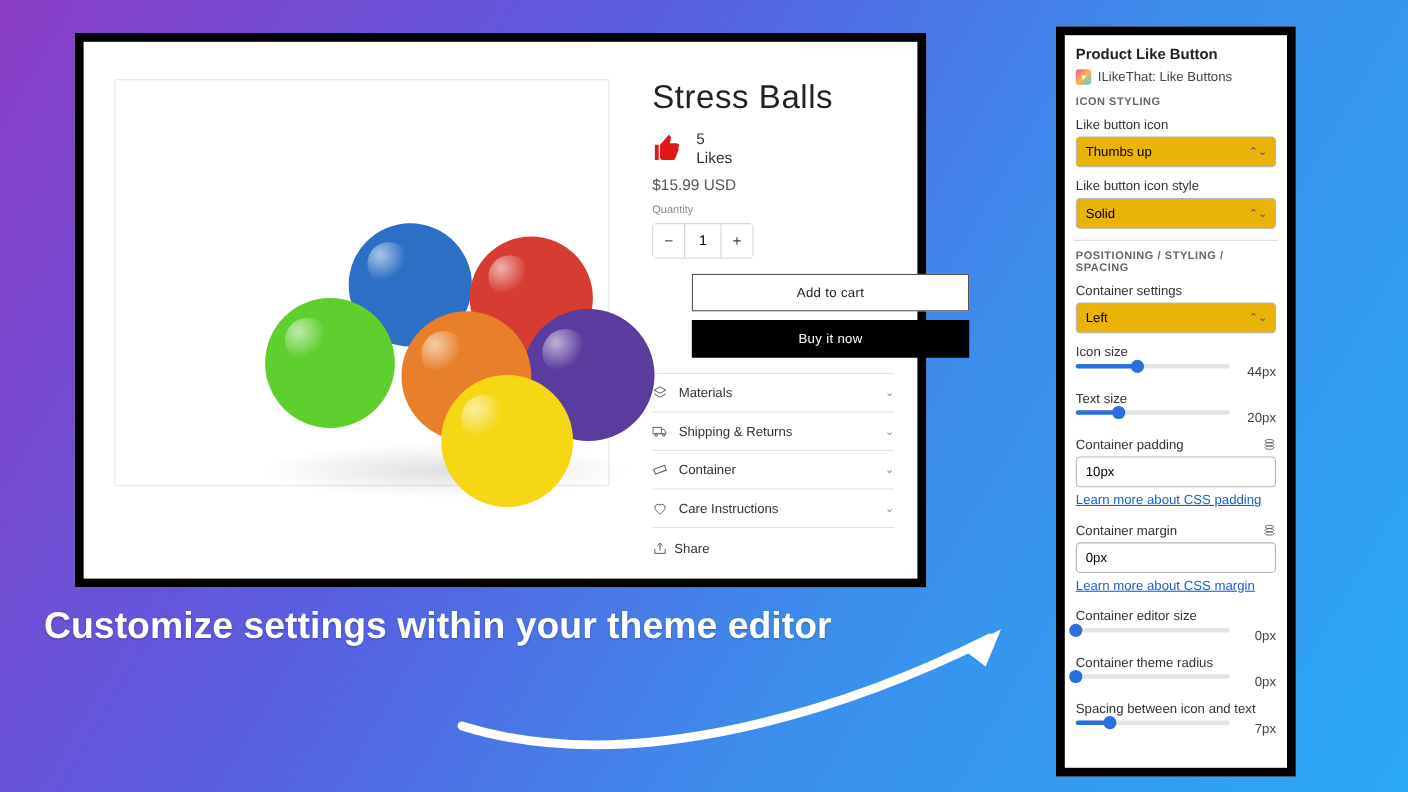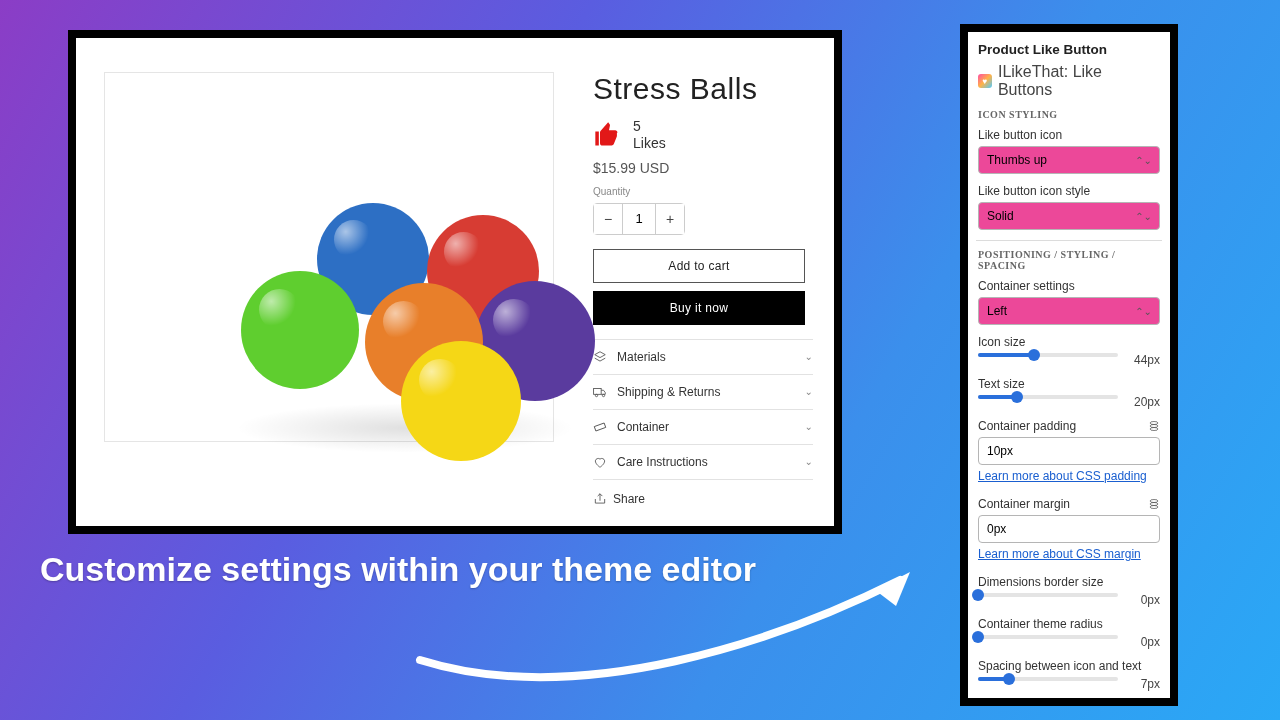--- a/index.html
+++ b/index.html
@@ -35,21 +35,21 @@
   .ptitle { font-size: 30px; font-weight: 500; color:#222; letter-spacing:.5px; }
   .like-row { display:flex; align-items:center; gap:12px; margin: 12px 0 8px 0; }
   .thumb-icon { width:28px; height:28px; }
   .thumb-icon svg { width:100%; height:100%; display:block; }
   .like-meta .lc { font-size:14px; color:#333; line-height:1.2; }
   .price { font-size:14px; color:#555; margin: 4px 0 4px; }
   .small-label { font-size:10px; color:#888; margin-top: 10px; }
   .qty { display:inline-flex; border:1px solid #ccc; border-radius:4px; margin-top:6px; }
   .qty button { width:28px; height:30px; border:none; background:#fff; cursor:pointer; font-size:14px; color:#444; }
   .qty input { width:34px; text-align:center; border:none; border-left:1px solid #ccc; border-right:1px solid #ccc; font-size:13px; }
-  .btn { display:block; width:212px; padding:9px; font-size:12px; text-align:center; margin-top:14px; cursor:pointer; letter-spacing:.3px; }
+  .btn { display:block; width:252px; padding:9px; font-size:12px; text-align:center; margin-top:14px; cursor:pointer; letter-spacing:.3px;margin-left:36px; }
   .btn-outline { border:1px solid #555; background:#fff; color:#222; }
   .btn-solid   { border:1px solid #000; background:#000; color:#fff; margin-top:8px; }
 
   .accordion { margin-top:14px; width:220px; }
   .acc-row { display:flex; align-items:center; gap:10px; padding:10px 0; border-top:1px solid #e2e2e2; cursor:pointer; }
   .acc-row:last-child { border-bottom:1px solid #e2e2e2; }
   .acc-row .lbl { flex:1; font-size:12px; color:#333; }
   .acc-row .chev { font-size:10px; color:#888; }
   .mini-icon { width:14px; height:14px; display:flex; align-items:center; justify-content:center; }
   .mini-icon svg { width:14px; height:14px; stroke:#555; fill:none; stroke-width:1.5; }
@@ -68,28 +68,28 @@
   .panel-frame {
     position:absolute; right:102px; top:24px; width:218px; height:682px;
     border:8px solid #000; background:#fff; overflow:hidden;
   }
   .panel { padding:10px 10px; font-size:12px; color:#222; }
   .panel h3 { font-size:13.5px; font-weight:600; margin-bottom:6px; }
   .appname-row { display:flex; align-items:center; gap:6px; margin-bottom:10px; }
   .app-ico { width:14px; height:14px; border-radius:3px;
     background: linear-gradient(135deg,#ff4da6,#ffb347,#4dc9ff); display:flex; align-items:center; justify-content:center; }
   .app-ico::after{ content:"♥"; font-size:8px; color:#fff; }
-  .appname { font-size:16px; color:#444; }
-
-  .sect-title { font-size:10px; letter-spacing:.5px; color:#666; margin:8px 0 8px; font-weight:600;font-family:Liberation Serif, serif; }
+  .appname { font-size:12px; color:#444; }
+
+  .sect-title { font-size:10px; letter-spacing:.5px; color:#666; margin:8px 0 8px; font-weight:600; }
   .divider { height:1px; background:#dcdcdc; margin:8px -2px; }
 
   .field-label { font-size:12px; color:#333; margin-bottom:4px; }
   .select-wrap { position:relative; margin-bottom:10px; }
-  .select { width:100%; padding:6px 8px; border:1px solid #b5b5b5; border-radius:4px; background:#ec4899; font-size:12px; appearance:none; cursor:pointer; }
+  .select { width:100%; padding:6px 8px; border:1px solid #b5b5b5; border-radius:4px; background:#eab308; font-size:12px; appearance:none; cursor:pointer; }
   .sel-caret { position:absolute; right:8px; top:50%; transform:translateY(-50%); font-size:10px; color:#555; pointer-events:none; }
 
   .slider-row { display:flex; gap:8px; margin:4px 0 10px; }
   .slider { flex:1; position:relative; height:4px; background:#e4e4e4; border-radius:2px; cursor:pointer; }
   .slider .fill { position:absolute; left:0; top:0; bottom:0; background:#2a6fdb; border-radius:2px; }
   .slider .thumb { position:absolute; top:50%; width:12px; height:12px; border-radius:50%; background:#2a6fdb; transform:translate(-50%,-50%); }
   .slider-val { font-size:12px; color:#444; width:34px; text-align:right; }
 
   .text-input { width:100%; padding:6px 8px; border:1px solid #b5b5b5; border-radius:4px; font-size:12px; margin-bottom:4px; }
   .link { color:#1a5fd0; font-size:12px; text-decoration:underline; cursor:pointer; margin-bottom:8px; display:inline-block; }
@@ -265,21 +265,21 @@
       <span class="field-label" style="margin-bottom:0">Container margin</span>
       <span class="stack-ico"><svg viewBox="0 0 24 24">
             <ellipse cx="12" cy="6" rx="8" ry="3"></ellipse>
             <ellipse cx="12" cy="12" rx="8" ry="3"></ellipse>
             <ellipse cx="12" cy="18" rx="8" ry="3"></ellipse>
           </svg></span>
     </div>
     <input class="text-input" value="0px" style="">
     <a class="link">Learn more about CSS margin</a>
 
-    <div class="field-label" style="margin-top:6px">Dimensions border size</div>
+    <div class="field-label" style="margin-top:6px">Container editor size</div>
     <div class="slider-row">
       <div class="slider">
           <div class="fill" style="width:0%"></div>
           <div class="thumb" style="left:0%"></div>
         </div>
       <span class="slider-val">0px</span>
     </div>
 
     <div class="field-label">Container theme radius</div>
     <div class="slider-row">

